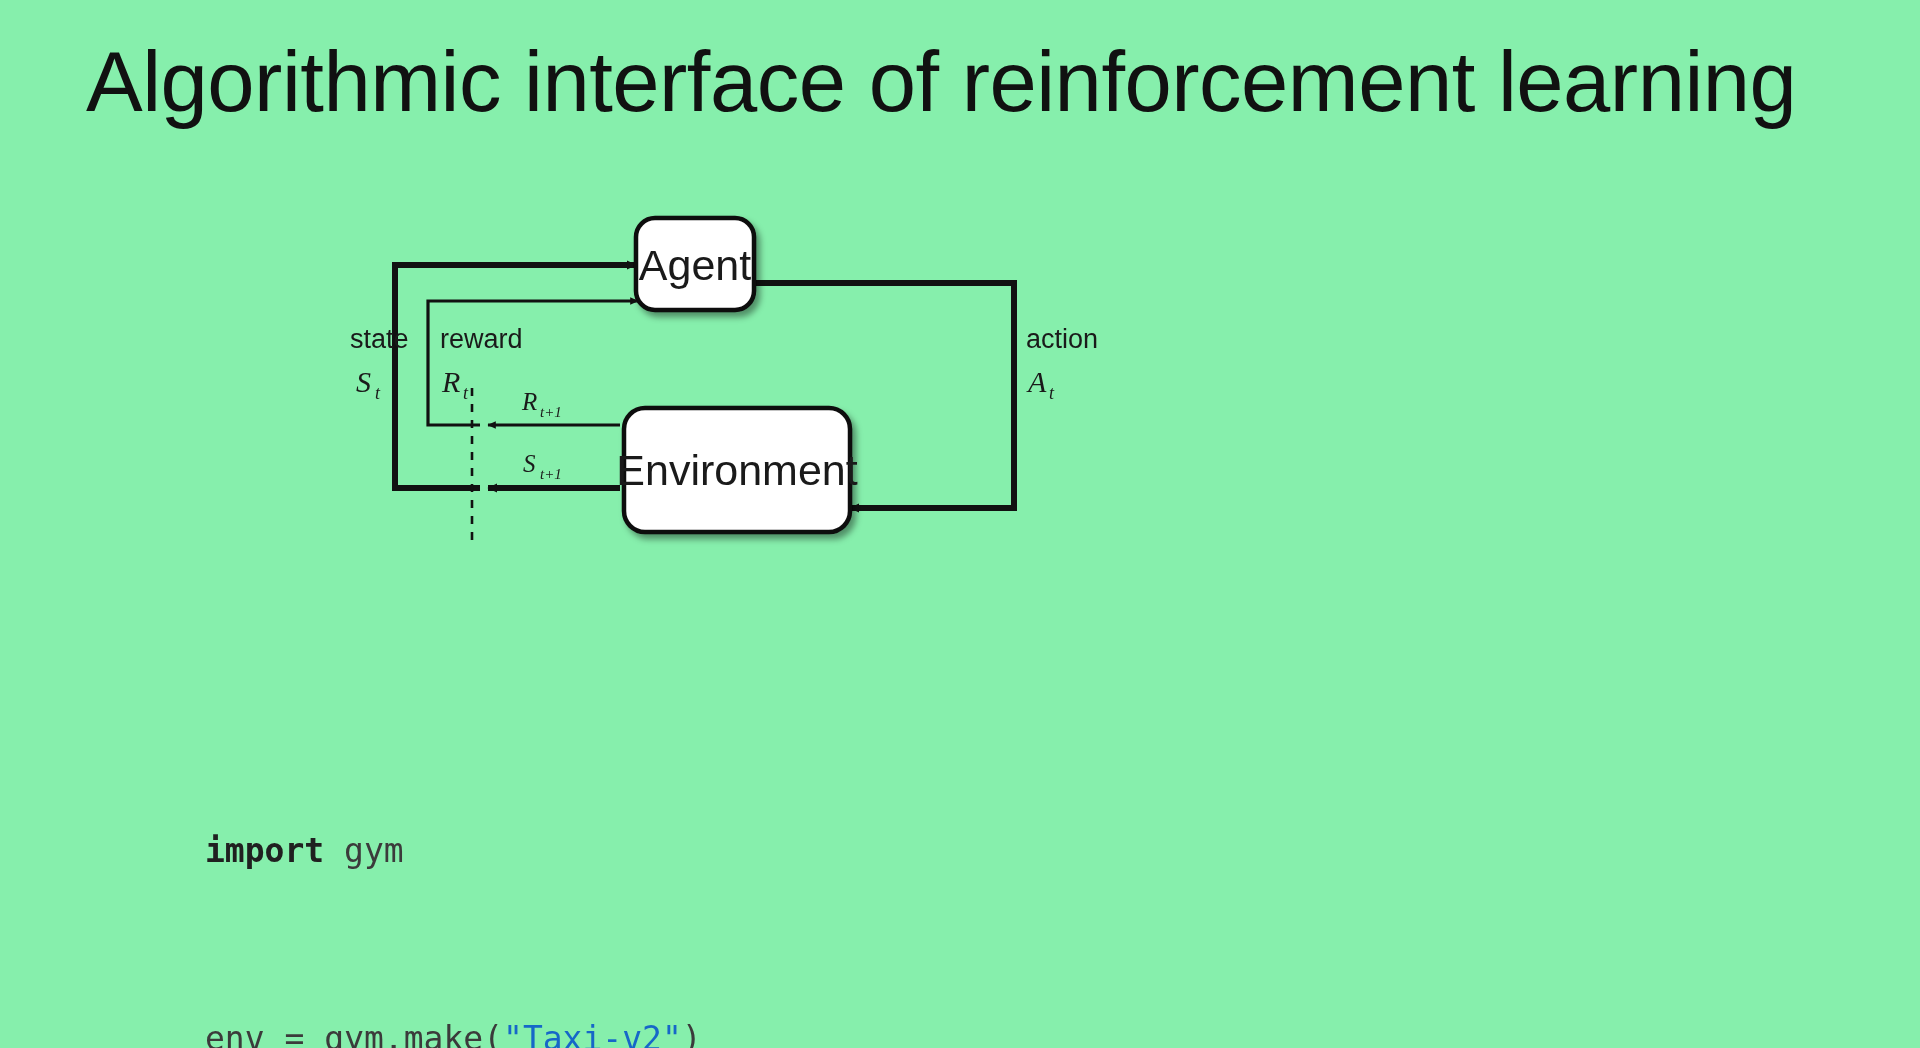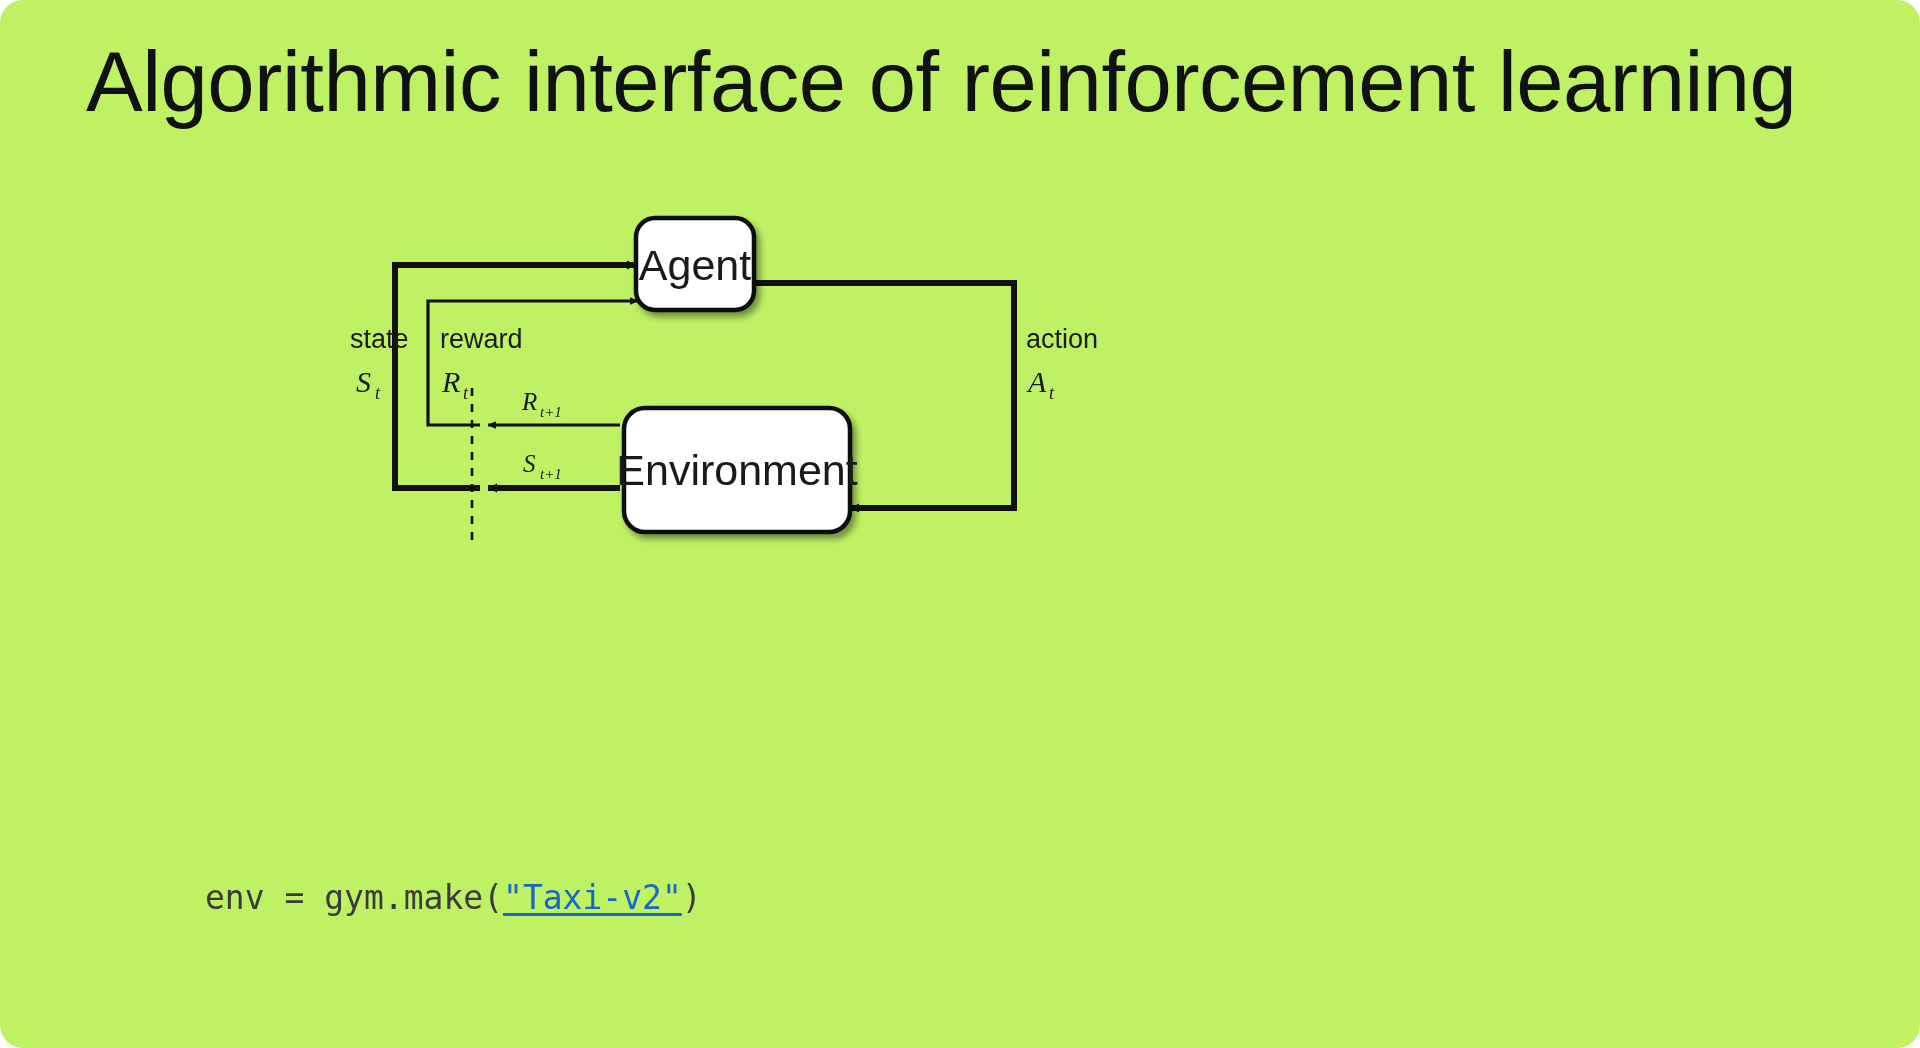--- a/index.html
+++ b/index.html
@@ -13,22 +13,21 @@
     overflow: hidden;
     font-family: "Liberation Sans", sans-serif;
     color: #000000;
     position: relative;
   }
 
   
   #slide {
     position: absolute;
     inset: 0;
-    background: #bef264;
-    border-radius: 23px;
+    background: #86efac;
   }
 
   
   #slide-title {
     position: absolute;
     left: 86px;
     top: 38px;
     width: 1790px;
     font-size: 85px;
     line-height: 1.04;
@@ -187,20 +186,21 @@
       <g>
         <text class="dg-math-small" x="173" y="272">S</text>
         <text class="dg-math-small-sub" x="190" y="279">t+1</text>
       </g>
 
     </svg>
   </div>
 
   <div id="code-block">
 
+    <span class="ln"><span class="tok-kw">import</span><span> gym</span></span>
 
     <span class="ln"><span>env = gym.make(</span><span class="tok-link">"Taxi-v2"</span><span>)</span></span>
 
     
 
     
 
     
 
     

